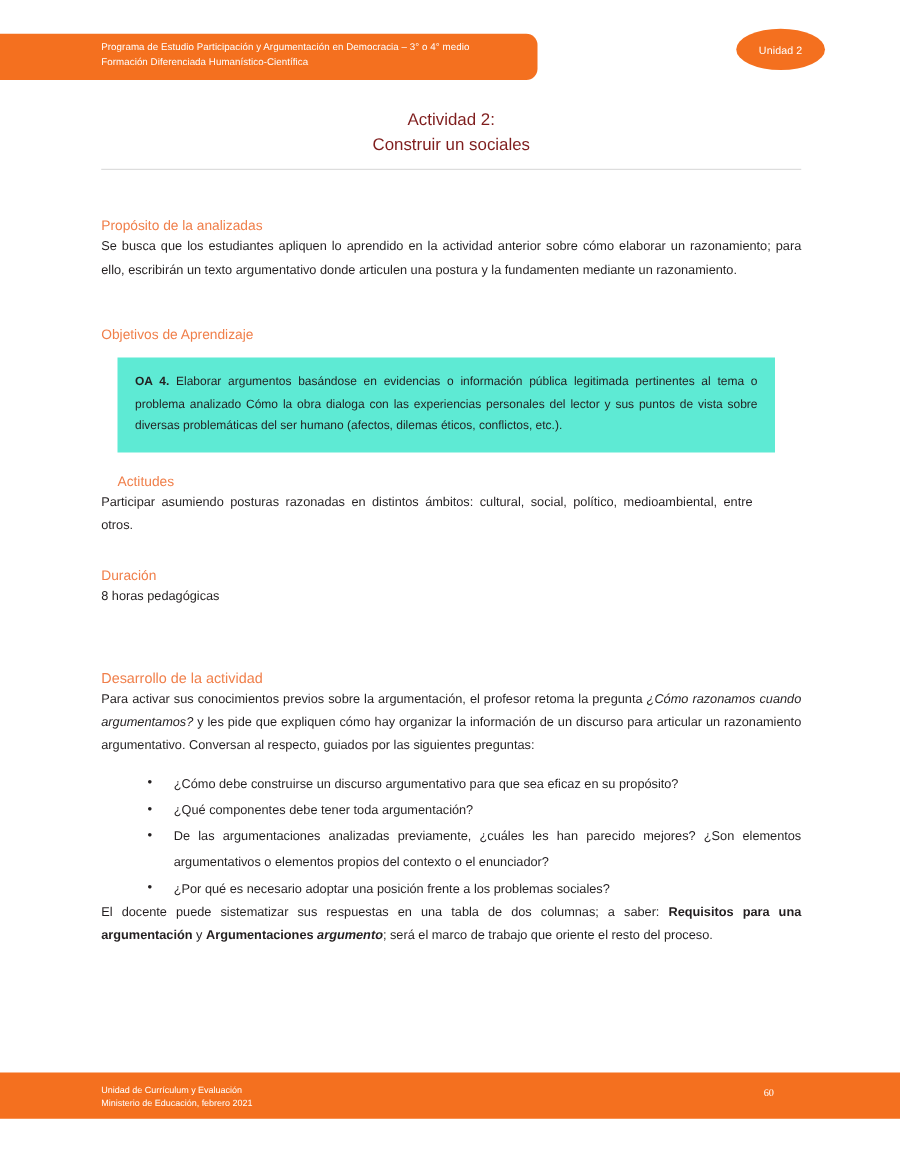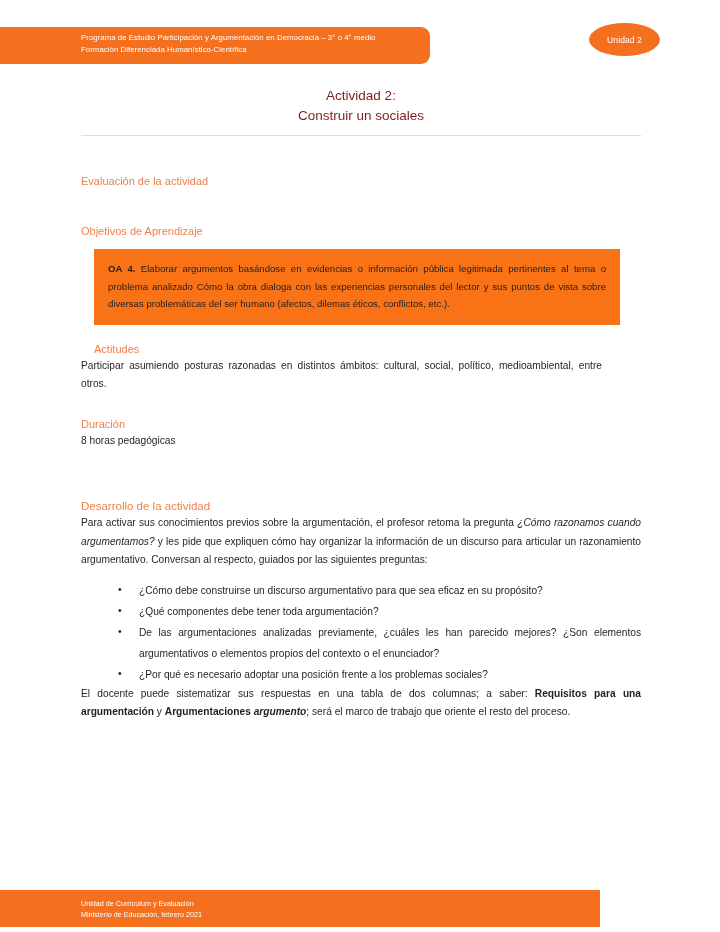--- a/index.html
+++ b/index.html
@@ -106,21 +106,21 @@
   .purpose-text { margin-top: 5px; }
 
   
   .oa-head {
     margin-top: 34px;
   }
   .oa-box {
     margin-top: 10px;
     margin-left: 13px;
     width: 526px;
-    background: #f97316;
+    background: #5eead4;
     box-sizing: border-box;
     padding: 11px 14px 12px 14px;
   }
   .oa-box .oa-text {
     font-size: 9.6px;
     line-height: 17.5px;
     text-align: justify;
     margin: 0;
     color: #231f20;
   }
@@ -179,22 +179,22 @@
   .closing-text { margin-top: 14px; }
   .closing-text b { font-weight: bold; }
   .closing-text i { font-style: italic; }
 
   .em { font-style: italic; }
 
   
   .footer-bar {
     position: absolute;
     left: 0;
-    top: 890px;
-    width: 600px;
+    top: 858px;
+    width: 720px;
     height: 37px;
     background: #f4701f;
   }
   .footer-text {
     position: absolute;
     left: 81px;
     top: 9px;
     color: #ffffff;
     font-size: 7.2px;
     line-height: 10.5px;
@@ -222,21 +222,22 @@
 </div>
 
 <div class="page">
 
   <h1 class="activity-title">
     <span>Actividad 2:</span>
     <span class="line2">Construir un sociales</span>
   </h1>
   <div class="title-rule"></div>
 
-  <div class="section-head purpose-head">Evaluación de la actividad</div>
+  <div class="section-head purpose-head">Propósito de la analizadas</div>
+  <p class="body-text purpose-text">Se busca que los estudiantes apliquen lo aprendido en la actividad anterior sobre cómo elaborar un razonamiento; para ello, escribirán un texto argumentativo donde articulen una postura y la fundamenten mediante un razonamiento.</p>
 
   <div class="section-head oa-head">Objetivos de Aprendizaje</div>
   <div class="oa-box">
     <p class="oa-text"><span class="oa-code">OA 4.</span><span> Elaborar argumentos basándose en evidencias o información pública legitimada pertinentes al tema o problema analizado Cómo la obra dialoga con las experiencias personales del lector y sus puntos de vista sobre diversas problemáticas del ser humano (afectos, dilemas éticos, conflictos, etc.).</span></p>
   </div>
 
   <div class="section-head attitudes-head">Actitudes</div>
   <p class="body-text attitudes-text">Participar asumiendo posturas razonadas en distintos ámbitos: cultural, social, político, medioambiental, entre otros.</p>
 
   <div class="section-head duracion-head">Duración</div>

